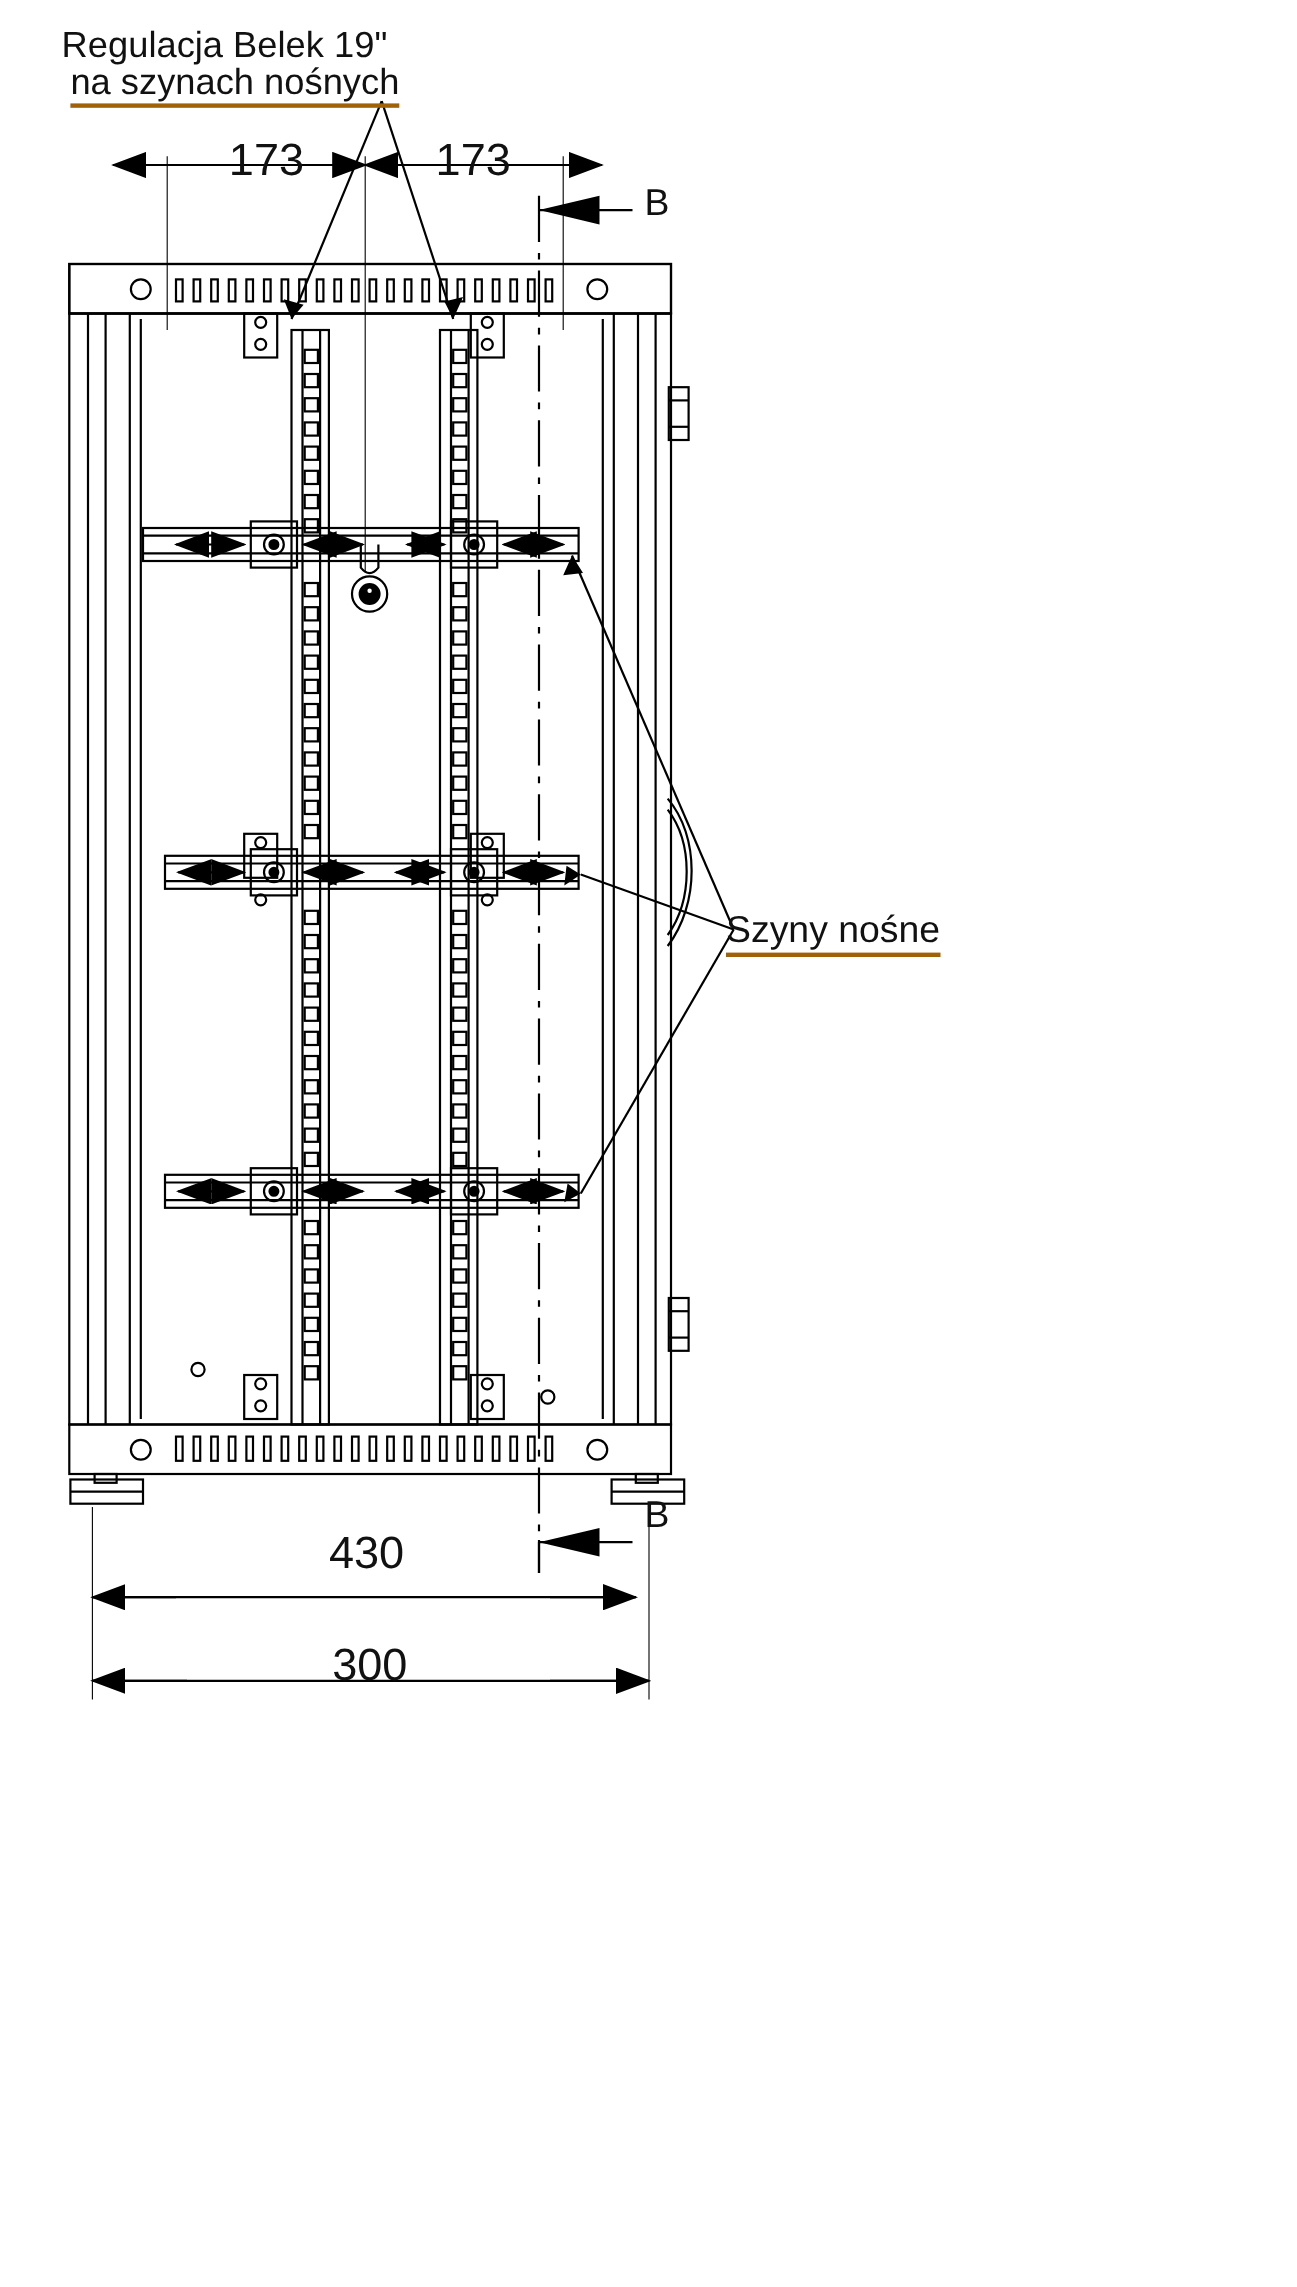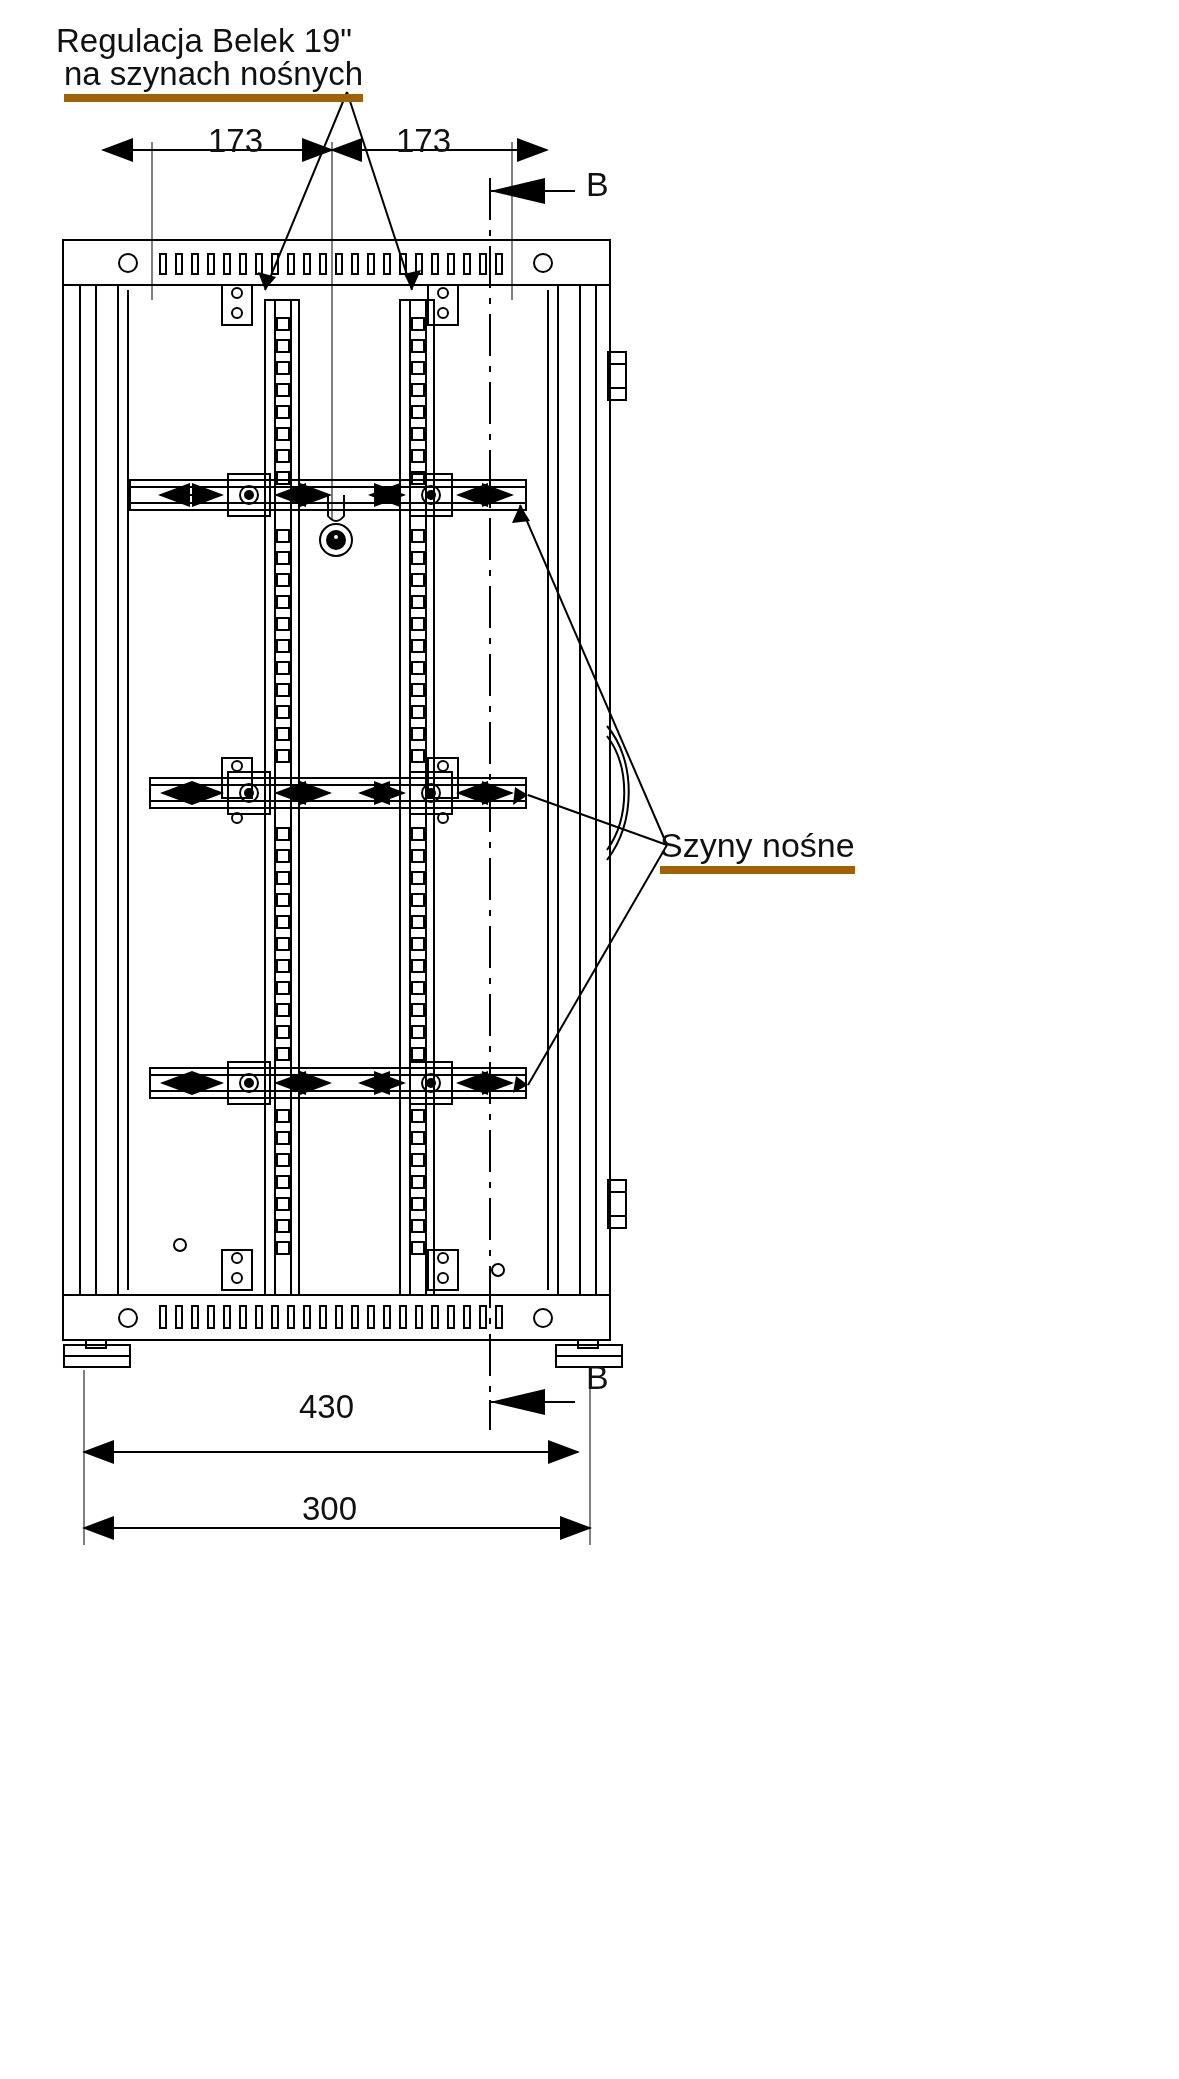--- a/index.html
+++ b/index.html
@@ -2,23 +2,23 @@
 <html><head>
 <meta charset="utf-8">
 <style>
   html,body{margin:0;padding:0;background:#fff;}
   body{width:1179px;height:2079px;position:relative;font-family:"Liberation Sans", sans-serif;color:#000;overflow:hidden;}
   .stage{position:absolute;left:0;top:0;width:1179px;height:2079px;}
   svg.draw{position:absolute;left:0;top:0;width:1179px;height:2079px;}
   .lbl{position:absolute;font-family:"Liberation Sans", sans-serif;color:#111;white-space:nowrap;}
   .lbl.t1{font-size:33px;}
   .lbl.t2{font-size:33px;}
-  .lbl.dim{font-size:33px;}
+  .lbl.dim{font-size:41px;}
   .lbl.big{font-size:34px;}
-  .underline{border-bottom:8px solid #a16207;padding-bottom:1px;}
+  .underline{border-bottom:4px solid #a16207;padding-bottom:1px;}
 </style>
 </head>
 <body>
 
 <div class="stage">
 
   <svg class="draw" viewBox="0 0 1179 2079">
     <defs>
       <marker id="arrEnd" markerWidth="16" markerHeight="12" refX="15" refY="6" orient="auto">
         <path d="M0,0 L16,6 L0,12 Z" fill="#000"></path>

